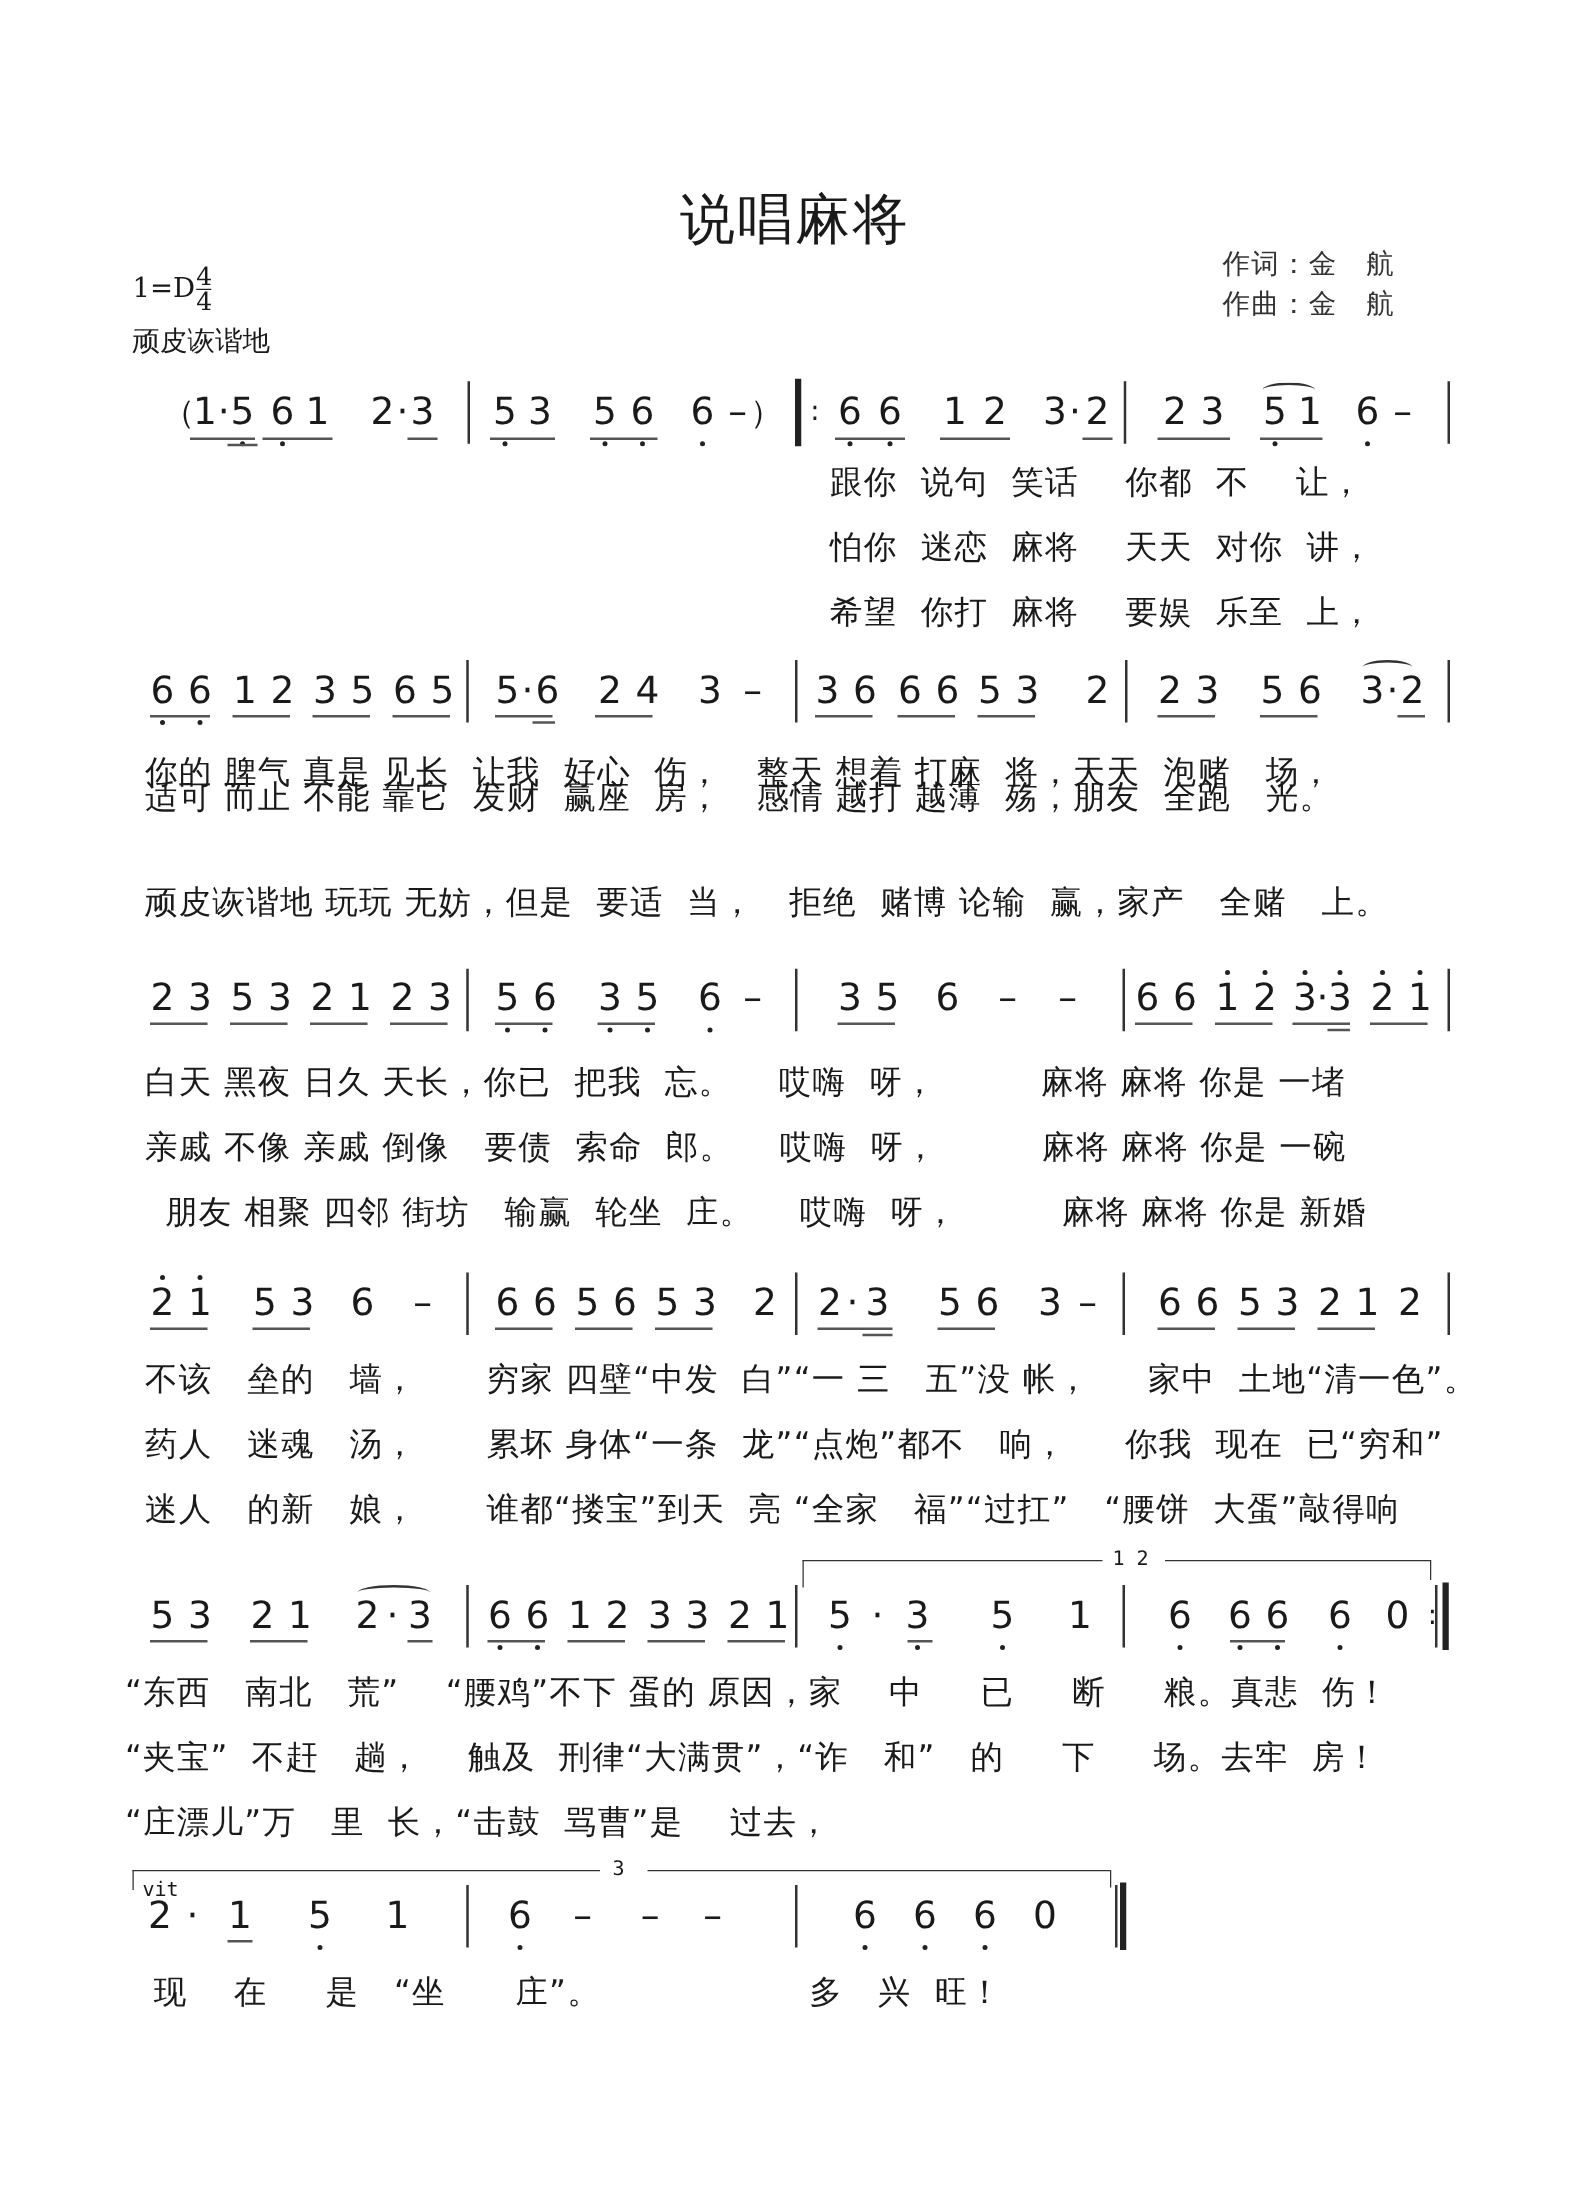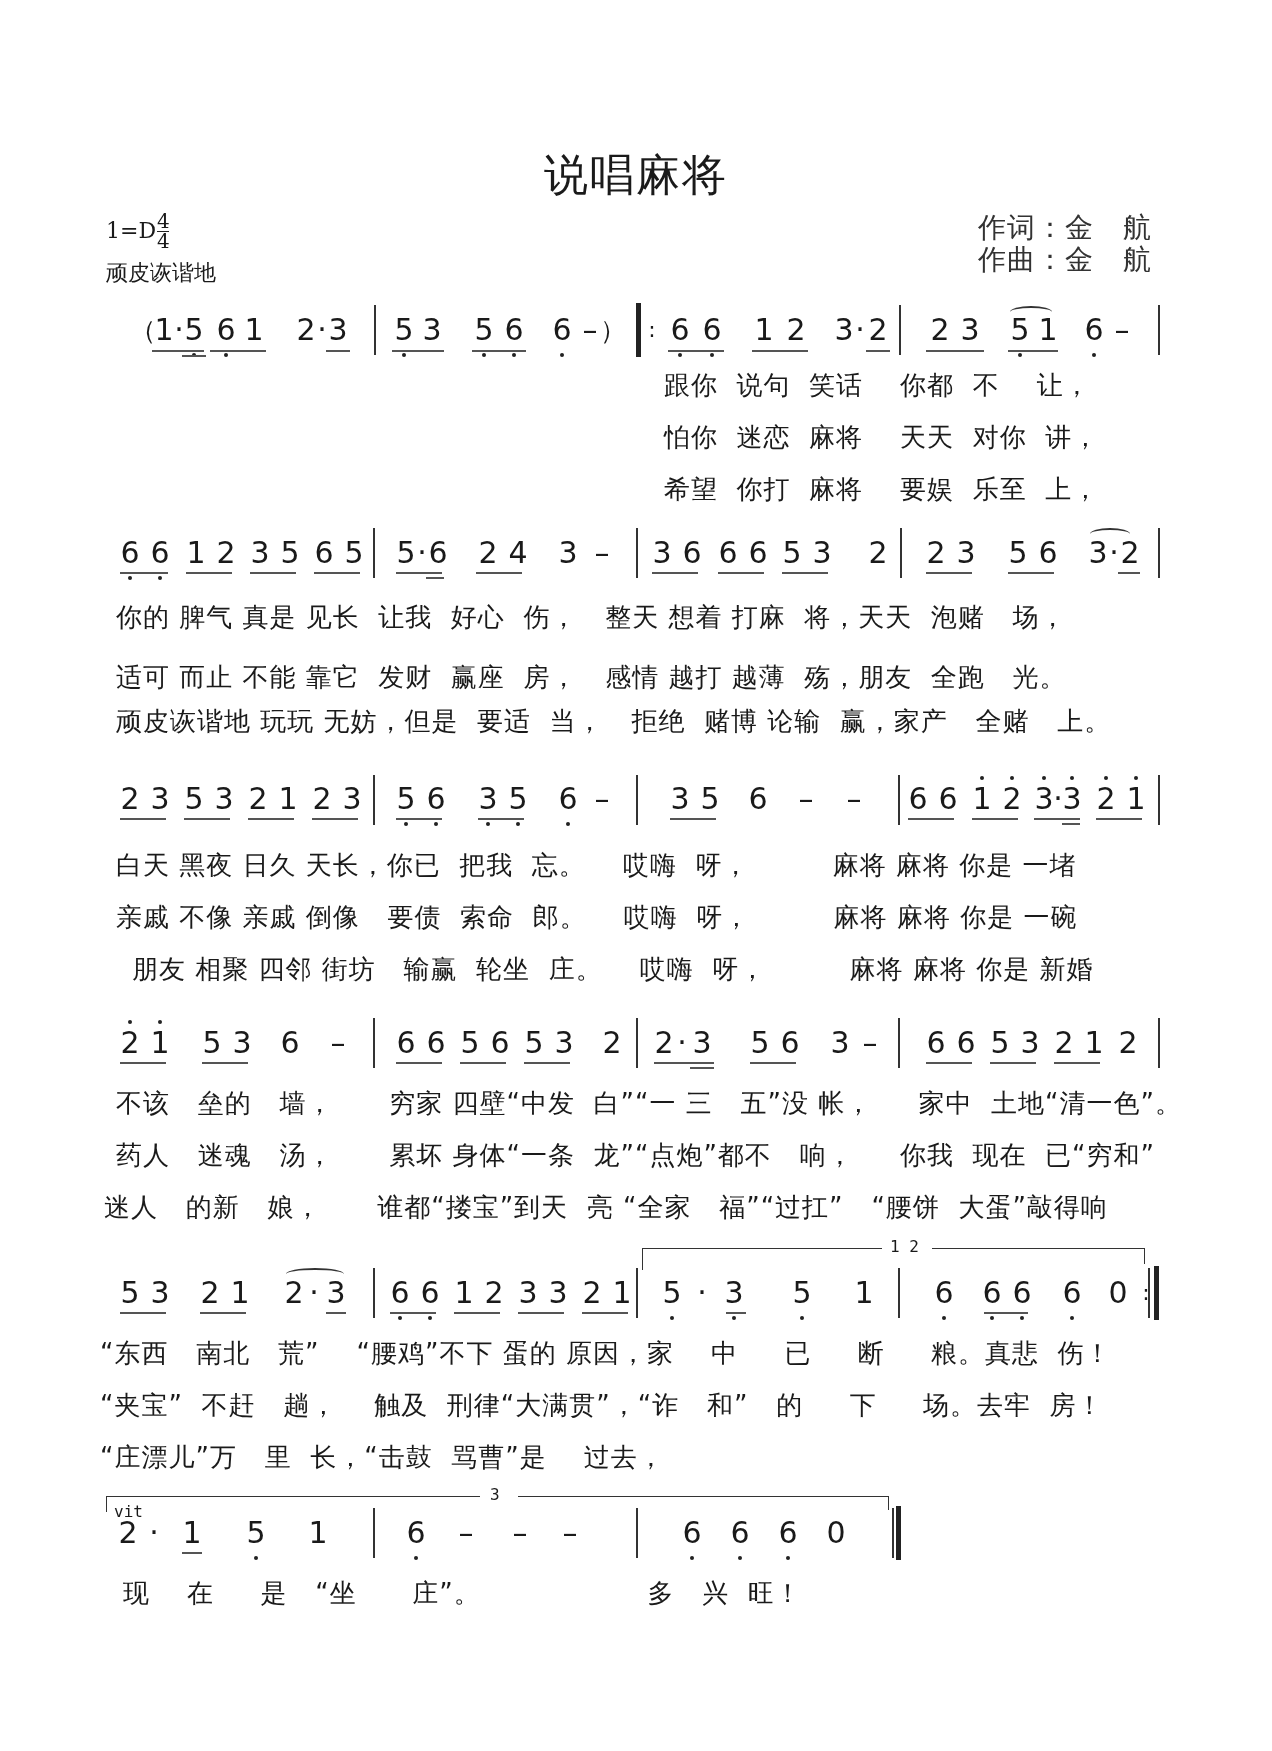--- a/index.html
+++ b/index.html
@@ -1,20 +1,20 @@
 <!DOCTYPE html>
 <html><head>
 <meta charset="utf-8">
 <style>
   html, body { margin:0; padding:0; background:#ffffff; }
   body { width:1272px; height:1751px; position:relative; overflow:hidden;
          font-family:"DejaVu Sans","Liberation Sans",sans-serif; color:#1a1a1a; }
   .abs { position:absolute; }
   .title { left:0; width:1272px; top:146px; text-align:center; font-size:44px; letter-spacing:2px; font-weight:500; }
-  .credit { left:978px; font-size:28px; letter-spacing:1px; color:#333;margin-top:13px; }
+  .credit { left:978px; font-size:22px; letter-spacing:1px; color:#333; }
   .key { left:106px; top:212px; font-family:"DejaVu Serif","Liberation Serif",serif; font-size:22px; }
   .frac { display:inline-block; vertical-align:middle; text-align:center; line-height:19px; font-size:20px; margin-left:1px; }
   .frac span { display:block; }
   .frac .line { border-top:1px solid #222; height:0; width:12px; margin:0 auto; }
   .tempo { left:106px; top:258px; font-size:22px; }
   .note { position:absolute; font-size:30px; line-height:34px; width:24px; text-align:center; font-family:"DejaVu Sans","Liberation Sans",sans-serif; }
   .dot-low::after { content:""; position:absolute; left:10px; bottom:-10px; width:4px; height:4px; border-radius:2px; background:#222; }
   .dot-high::before { content:""; position:absolute; left:10px; top:-6px; width:4px; height:4px; border-radius:2px; background:#222; }
   .uline { position:absolute; height:0; border-top:2px solid #555; }
   .bar { position:absolute; width:0; border-left:2px solid #333; height:50px; }
@@ -130,21 +130,21 @@
   <div class="note" style="left:1006px;top:536px">5</div>
   <div class="note" style="left:1036px;top:536px">6</div>
   <div class="uline" style="left:1008px;top:572px;width:46px"></div>
   <div class="slur" style="left:1090px;top:528px;width:40px"></div>
   <div class="note" style="left:1086px;top:536px">3</div>
   <div class="note" style="left:1102px;top:536px">·</div>
   <div class="note" style="left:1118px;top:536px">2</div>
   <div class="uline" style="left:1118px;top:572px;width:22px"></div>
   <div class="bar" style="left:1158px;top:528px"></div>
   <div class="lyric" style="left:116px;top:600px">你的 脾气 真是 见长  让我  好心  伤，   整天 想着 打麻  将，天天  泡赌   场，</div>
-  <div class="lyric" style="left:116px;top:660px">适可 而止 不能 靠它  发财  赢座  房，   感情 越打 越薄  殇，朋友  全跑   光。</div>
+  <div class="lyric" style="left:116px;top:620px">适可 而止 不能 靠它  发财  赢座  房，   感情 越打 越薄  殇，朋友  全跑   光。</div>
   <div class="lyric" style="left:116px;top:704px">顽皮诙谐地 玩玩 无妨，但是  要适  当，   拒绝  赌博 论输  赢，家产   全赌   上。</div>
 </div>
 
 <div>
   <div class="note" style="left:118px;top:782px">2</div>
   <div class="note" style="left:148px;top:782px">3</div>
   <div class="note" style="left:182px;top:782px">5</div>
   <div class="note" style="left:212px;top:782px">3</div>
   <div class="note" style="left:246px;top:782px">2</div>
   <div class="note" style="left:276px;top:782px">1</div>
@@ -229,21 +229,21 @@
   <div class="note" style="left:1018px;top:1026px">3</div>
   <div class="note" style="left:1052px;top:1026px">2</div>
   <div class="note" style="left:1082px;top:1026px">1</div>
   <div class="uline" style="left:926px;top:1062px;width:46px"></div>
   <div class="uline" style="left:990px;top:1062px;width:46px"></div>
   <div class="uline" style="left:1054px;top:1062px;width:46px"></div>
   <div class="note" style="left:1116px;top:1026px">2</div>
   <div class="bar" style="left:1158px;top:1018px"></div>
   <div class="lyric" style="left:116px;top:1086px">不该   垒的   墙，      穷家 四壁“中发  白”“一 三   五”没 帐，     家中  土地“清一色”。</div>
   <div class="lyric" style="left:116px;top:1138px">药人   迷魂   汤，      累坏 身体“一条  龙”“点炮”都不   响，     你我  现在  已“穷和”</div>
-  <div class="lyric" style="left:104px;top:1190px">迷人   的新   娘，      谁都“搂宝”到天  亮 “全家   福”“过扛”   “腰饼  大蛋”敲得响</div>
+  <div class="lyric" style="left:116px;top:1190px">迷人   的新   娘，      谁都“搂宝”到天  亮 “全家   福”“过扛”   “腰饼  大蛋”敲得响</div>
 </div>
 
 <div>
   <div class="bracket-l" style="left:642px;top:1248px;height:22px"></div>
   <div class="bracket" style="left:642px;top:1248px;width:240px"></div>
   <div class="small" style="left:890px;top:1237px">1 2</div>
   <div class="bracket" style="left:932px;top:1248px;width:212px"></div>
   <div class="bracket-l" style="left:1144px;top:1248px;height:16px"></div>
 
   <div class="note" style="left:118px;top:1276px">5</div>

